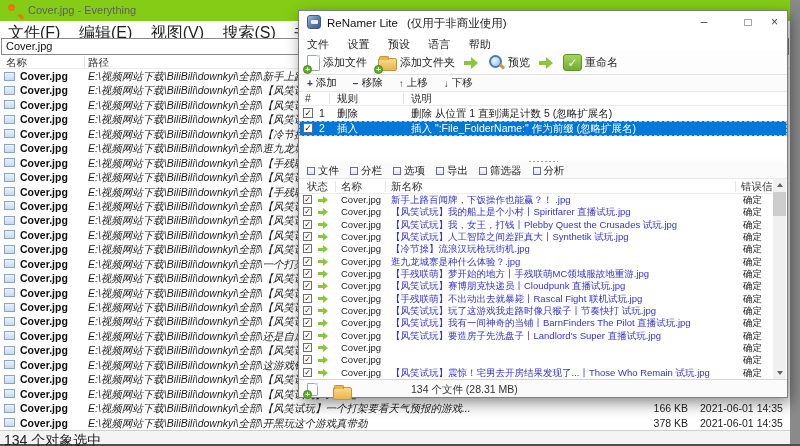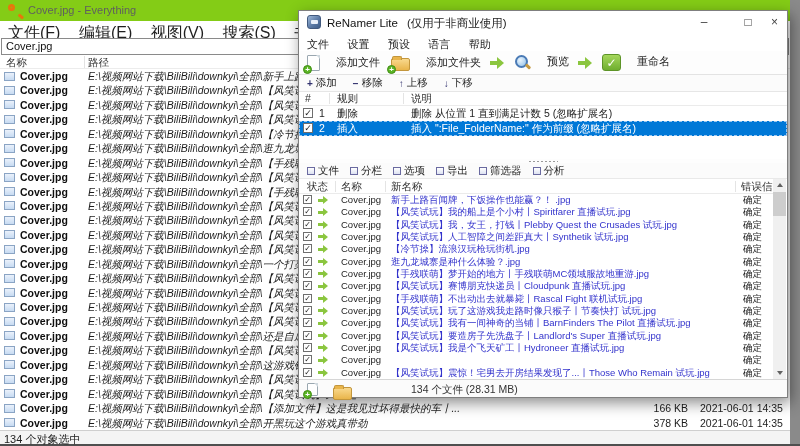--- a/index.html
+++ b/index.html
@@ -35,42 +35,42 @@
   .ev-list{position:absolute;left:0;top:69px;width:790px;height:361px;overflow:hidden}
   .ev-row{position:relative;height:14.44px;font-size:10.5px;white-space:nowrap;color:#1d1d1d;overflow:hidden}
   .ev-row .fic{position:absolute;left:4px;top:2.5px;width:11px;height:9px;
     background:linear-gradient(#eaf1fb,#c7dbf2);border:1px solid #8aa4c4}
   .ev-row .nm{position:absolute;left:20px;top:1px;font-weight:bold;color:#0e0e0e}
   .ev-row .pth{position:absolute;left:88px;top:1px;width:700px;overflow:hidden}
   .ev-row .sz{position:absolute;left:598px;top:1px;width:90px;text-align:right}
   .ev-row .dt{position:absolute;left:700px;top:1px}
 
   .ev-status{position:absolute;left:0;top:430px;width:100%;height:14px;background:#f4f4f4;
-    border-top:1px solid #cfcfcf;font-size:11px;color:#222;padding:1px 0 0 4px}
+    border-top:1px solid #cfcfcf;font-size:14px;color:#222;padding:1px 0 0 4px}
 
   
   .win-rn{position:absolute;left:298px;top:10px;width:490px;height:388px;background:#fff;
     border:1px solid #7f7f7f;box-shadow:3px 5px 14px rgba(0,0,0,.45);z-index:5}
 
   .rn-title{position:absolute;left:0;top:0;right:0;height:23px;background:#fff}
   .rn-icon{position:absolute;left:8px;top:4px;width:14px;height:14px;border-radius:3px;
     background:linear-gradient(135deg,#9db8d8 0%,#5b7aa6 55%,#3d5c88 100%);border:1px solid #41597e}
   .rn-icon::after{content:"";position:absolute;left:3px;top:4px;width:7px;height:4px;background:#e8effa;border-radius:1px}
   .rn-title-text{position:absolute;left:28px;top:5px;font-size:11.5px;color:#111;white-space:nowrap}
   .rn-title-suffix{margin-left:9px;color:#222}
   .rn-cap-btn{position:absolute;top:0;height:23px;width:34px;text-align:center;line-height:22px;
     font-size:12px;color:#444}
   .rn-min{left:388px}.rn-max{left:432px}.rn-close{left:462px;width:27px}
 
   .rn-menu{position:absolute;left:1px;top:23px;height:17px;width:100%;white-space:nowrap}
   .rn-menu-item{display:inline-block;padding:2px 7px;font-size:11px;color:#1f1f1f}
 
   .rn-tb{position:absolute;left:0;top:40px;right:0;height:24px;border-bottom:1px solid #e3e3e3;
     display:flex;align-items:center;gap:7px;padding-left:6px;background:#fdfdfd}
-  .tbtn{display:flex;align-items:flex-start;gap:16px;font-size:11px;color:#1d1d1d;padding:1px 2px;white-space:nowrap}
+  .tbtn{display:flex;align-items:center;gap:3px;font-size:11px;color:#1d1d1d;padding:1px 2px;white-space:nowrap}
   .ic-page{position:relative;width:13px;height:16px;background:#fff;border:1px solid #9aa7b0;border-radius:1px}
   .ic-page::before{content:"";position:absolute;right:-1px;top:-1px;border-left:4px solid transparent;border-top:4px solid #cfd8de}
   .gplus{position:absolute;left:-5px;bottom:-4px;width:9px;height:9px;background:#5cb526;border:1px solid #3f8d13;
     border-radius:50%;color:#fff;font-size:8px;line-height:7px;text-align:center;font-weight:bold}
   .gplus::after{content:"+"}
   .ic-folder{position:relative;width:19px;height:13px;background:linear-gradient(#f9d98e,#e9b54b);
     border:1px solid #c3963c;border-radius:2px;margin-top:3px}
   .ic-folder::before{content:"";position:absolute;left:0;top:-3px;width:8px;height:3px;background:#e9b54b;
     border:1px solid #c3963c;border-bottom:none;border-radius:2px 2px 0 0}
   .garrow{position:relative;width:15px;height:14px;flex:0 0 auto}
@@ -361,21 +361,21 @@
         <span class="fic"></span>
         <span class="nm">Cover.jpg</span>
         <span class="pth"><i>E:\视频网站下载\BiliBili\downkyi\全部\</i><i>【风笑试玩】天选之</i></span>
         <span class="sz"></span>
         <span class="dt"></span>
       </div>
 
       <div class="ev-row">
         <span class="fic"></span>
         <span class="nm">Cover.jpg</span>
-        <span class="pth"><i>E:\视频网站下载\BiliBili\downkyi\全部\</i><i>【添加文件】这是我见过坏得最快的车丨...</i></span>
+        <span class="pth"><i>E:\视频网站下载\BiliBili\downkyi\全部\</i><i>【风笑试玩】一个打架要看天气预报的游戏...</i></span>
         <span class="sz">166 KB</span>
         <span class="dt">2021-06-01 14:35</span>
       </div>
 
       <div class="ev-row">
         <span class="fic"></span>
         <span class="nm">Cover.jpg</span>
         <span class="pth"><i>E:\视频网站下载\BiliBili\downkyi\全部\</i><i>开黑玩这个游戏真带劲</i></span>
         <span class="sz">378 KB</span>
         <span class="dt">2021-06-01 14:35</span>
@@ -664,21 +664,20 @@
         <span class="ferr">确定</span>
       </div>
 
       <div class="frow">
         <span class="cb checked">✓</span>
         <span class="fa">
           <i class="b"></i>
           <i class="t"></i>
         </span>
         <span class="fnm">Cover.jpg</span>
-        <span class="fnew">【风笑试玩】我是个飞天矿工丨Hydroneer 直播试玩.jpg</span>
         <span class="ferr">确定</span>
       </div>
 
       <div class="frow">
         <span class="cb checked">✓</span>
         <span class="fa">
           <i class="b"></i>
           <i class="t"></i>
         </span>
         <span class="fnm">Cover.jpg</span>

